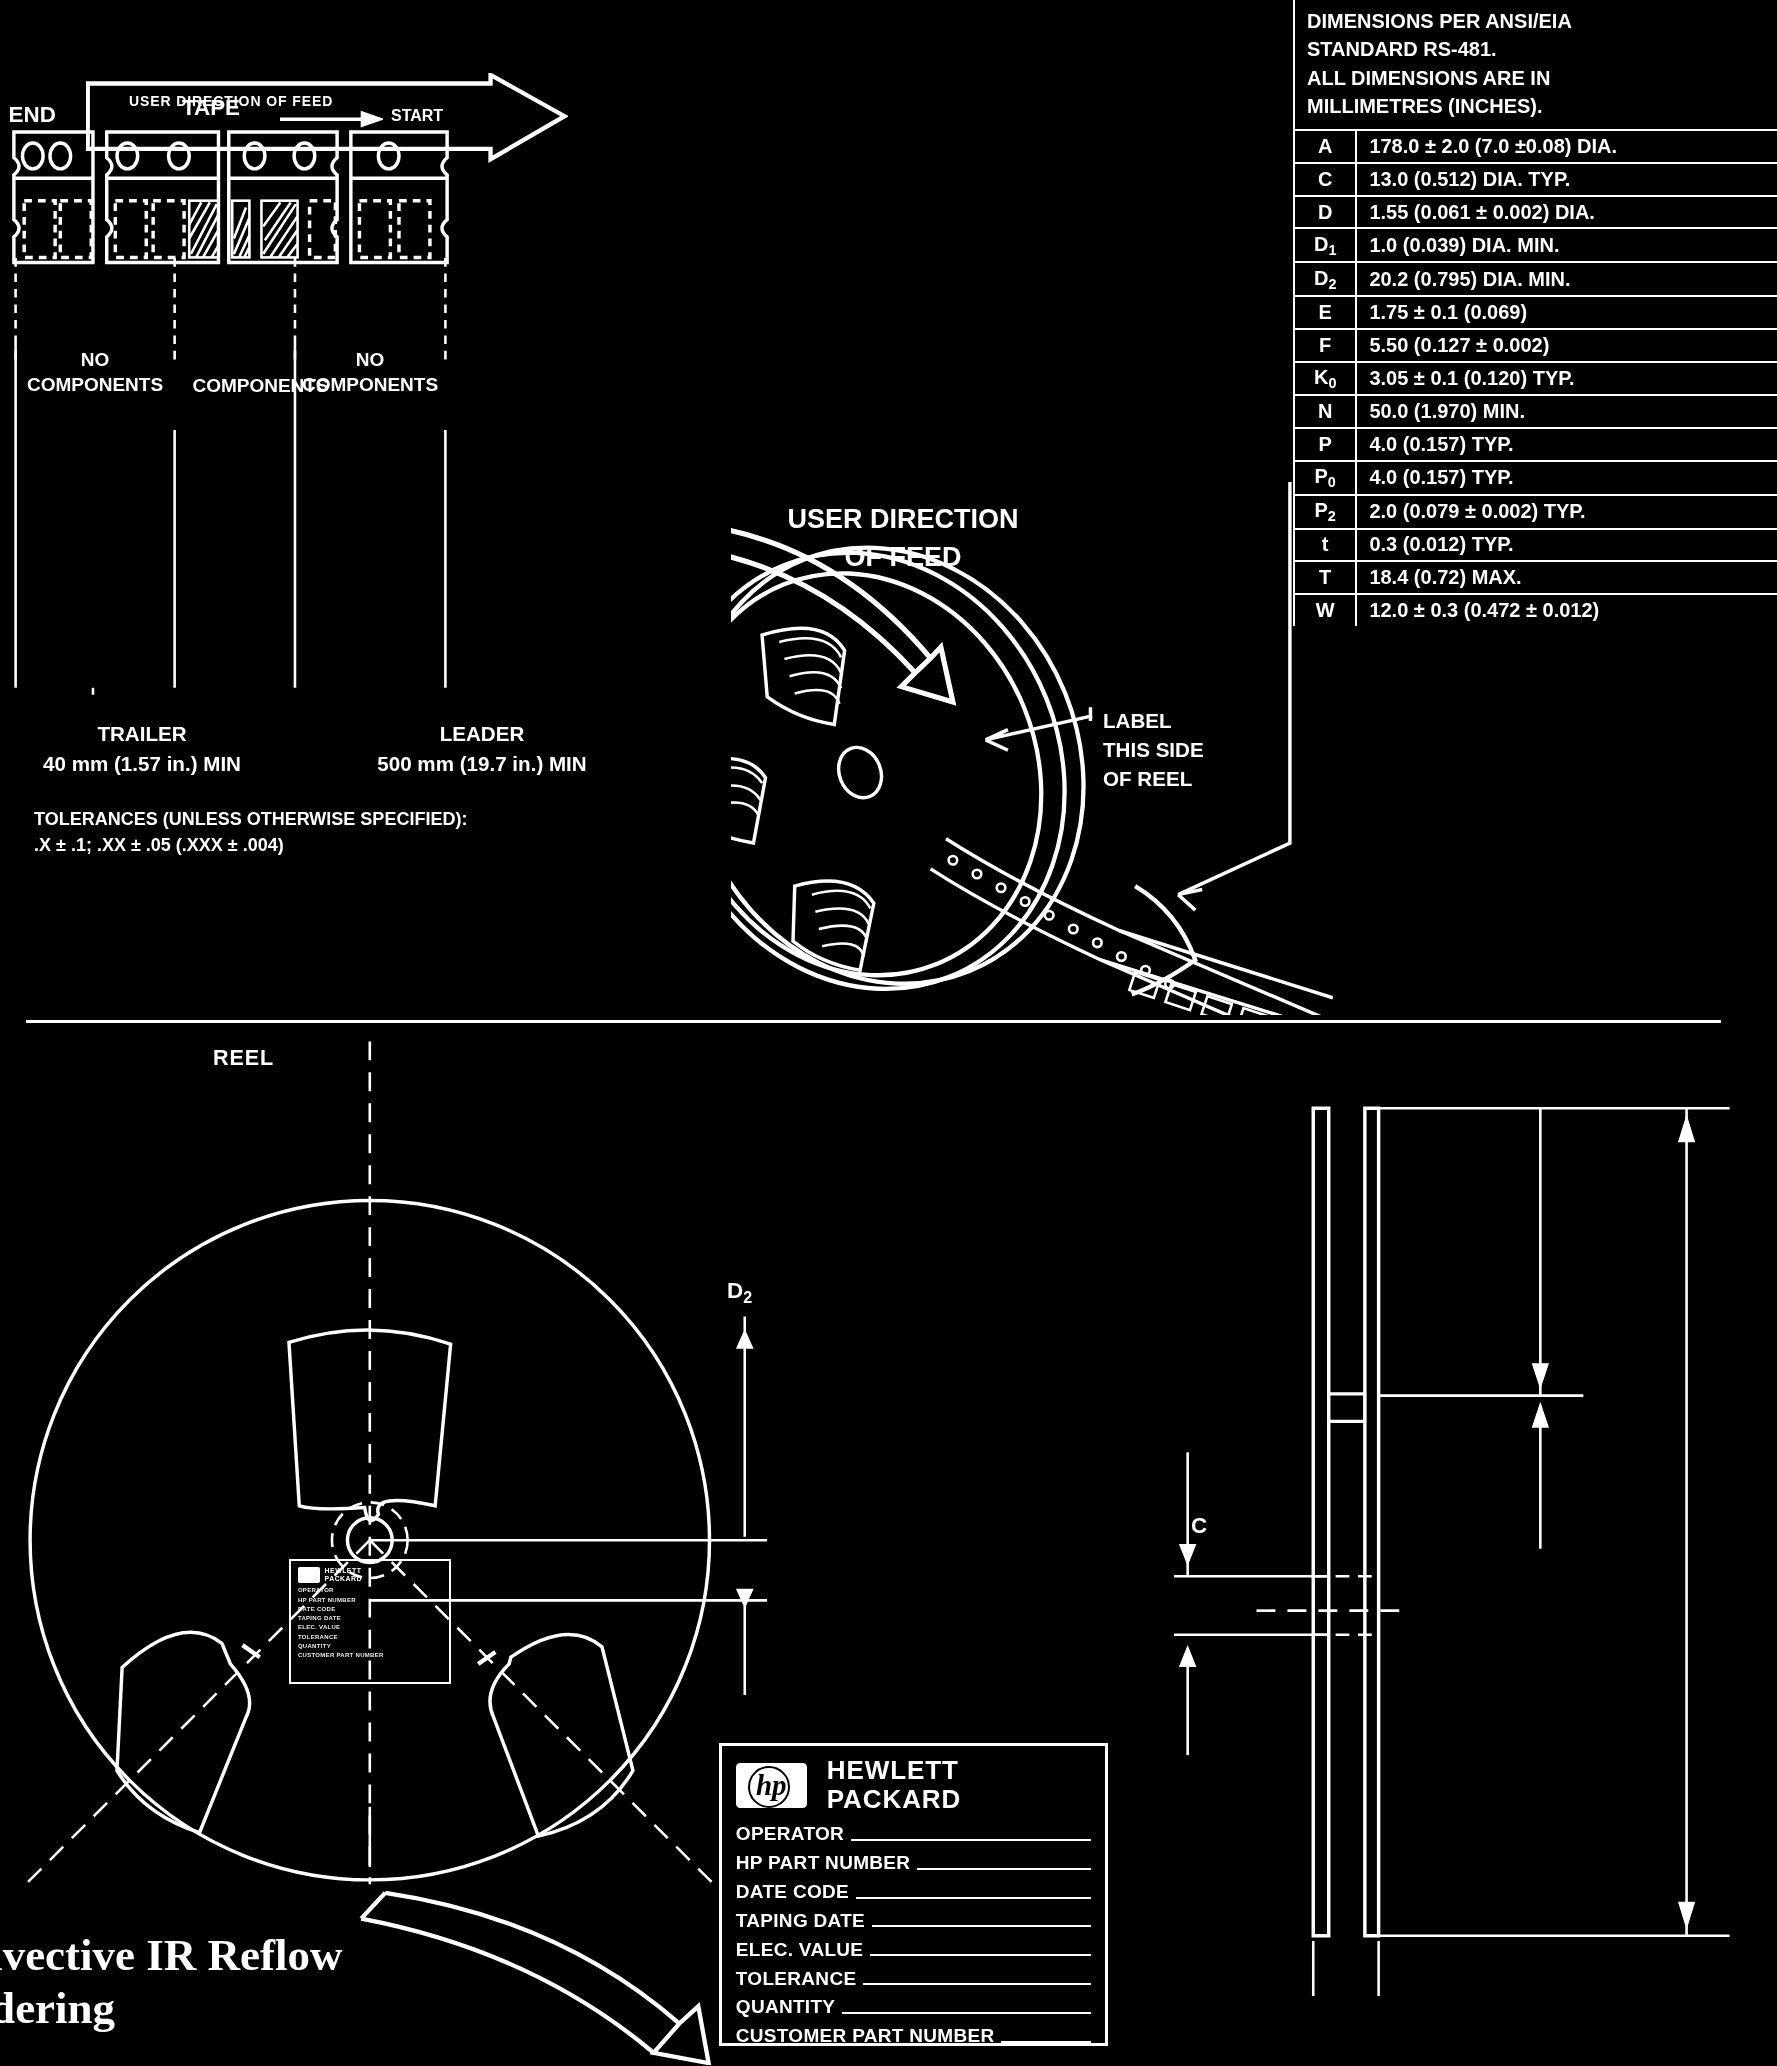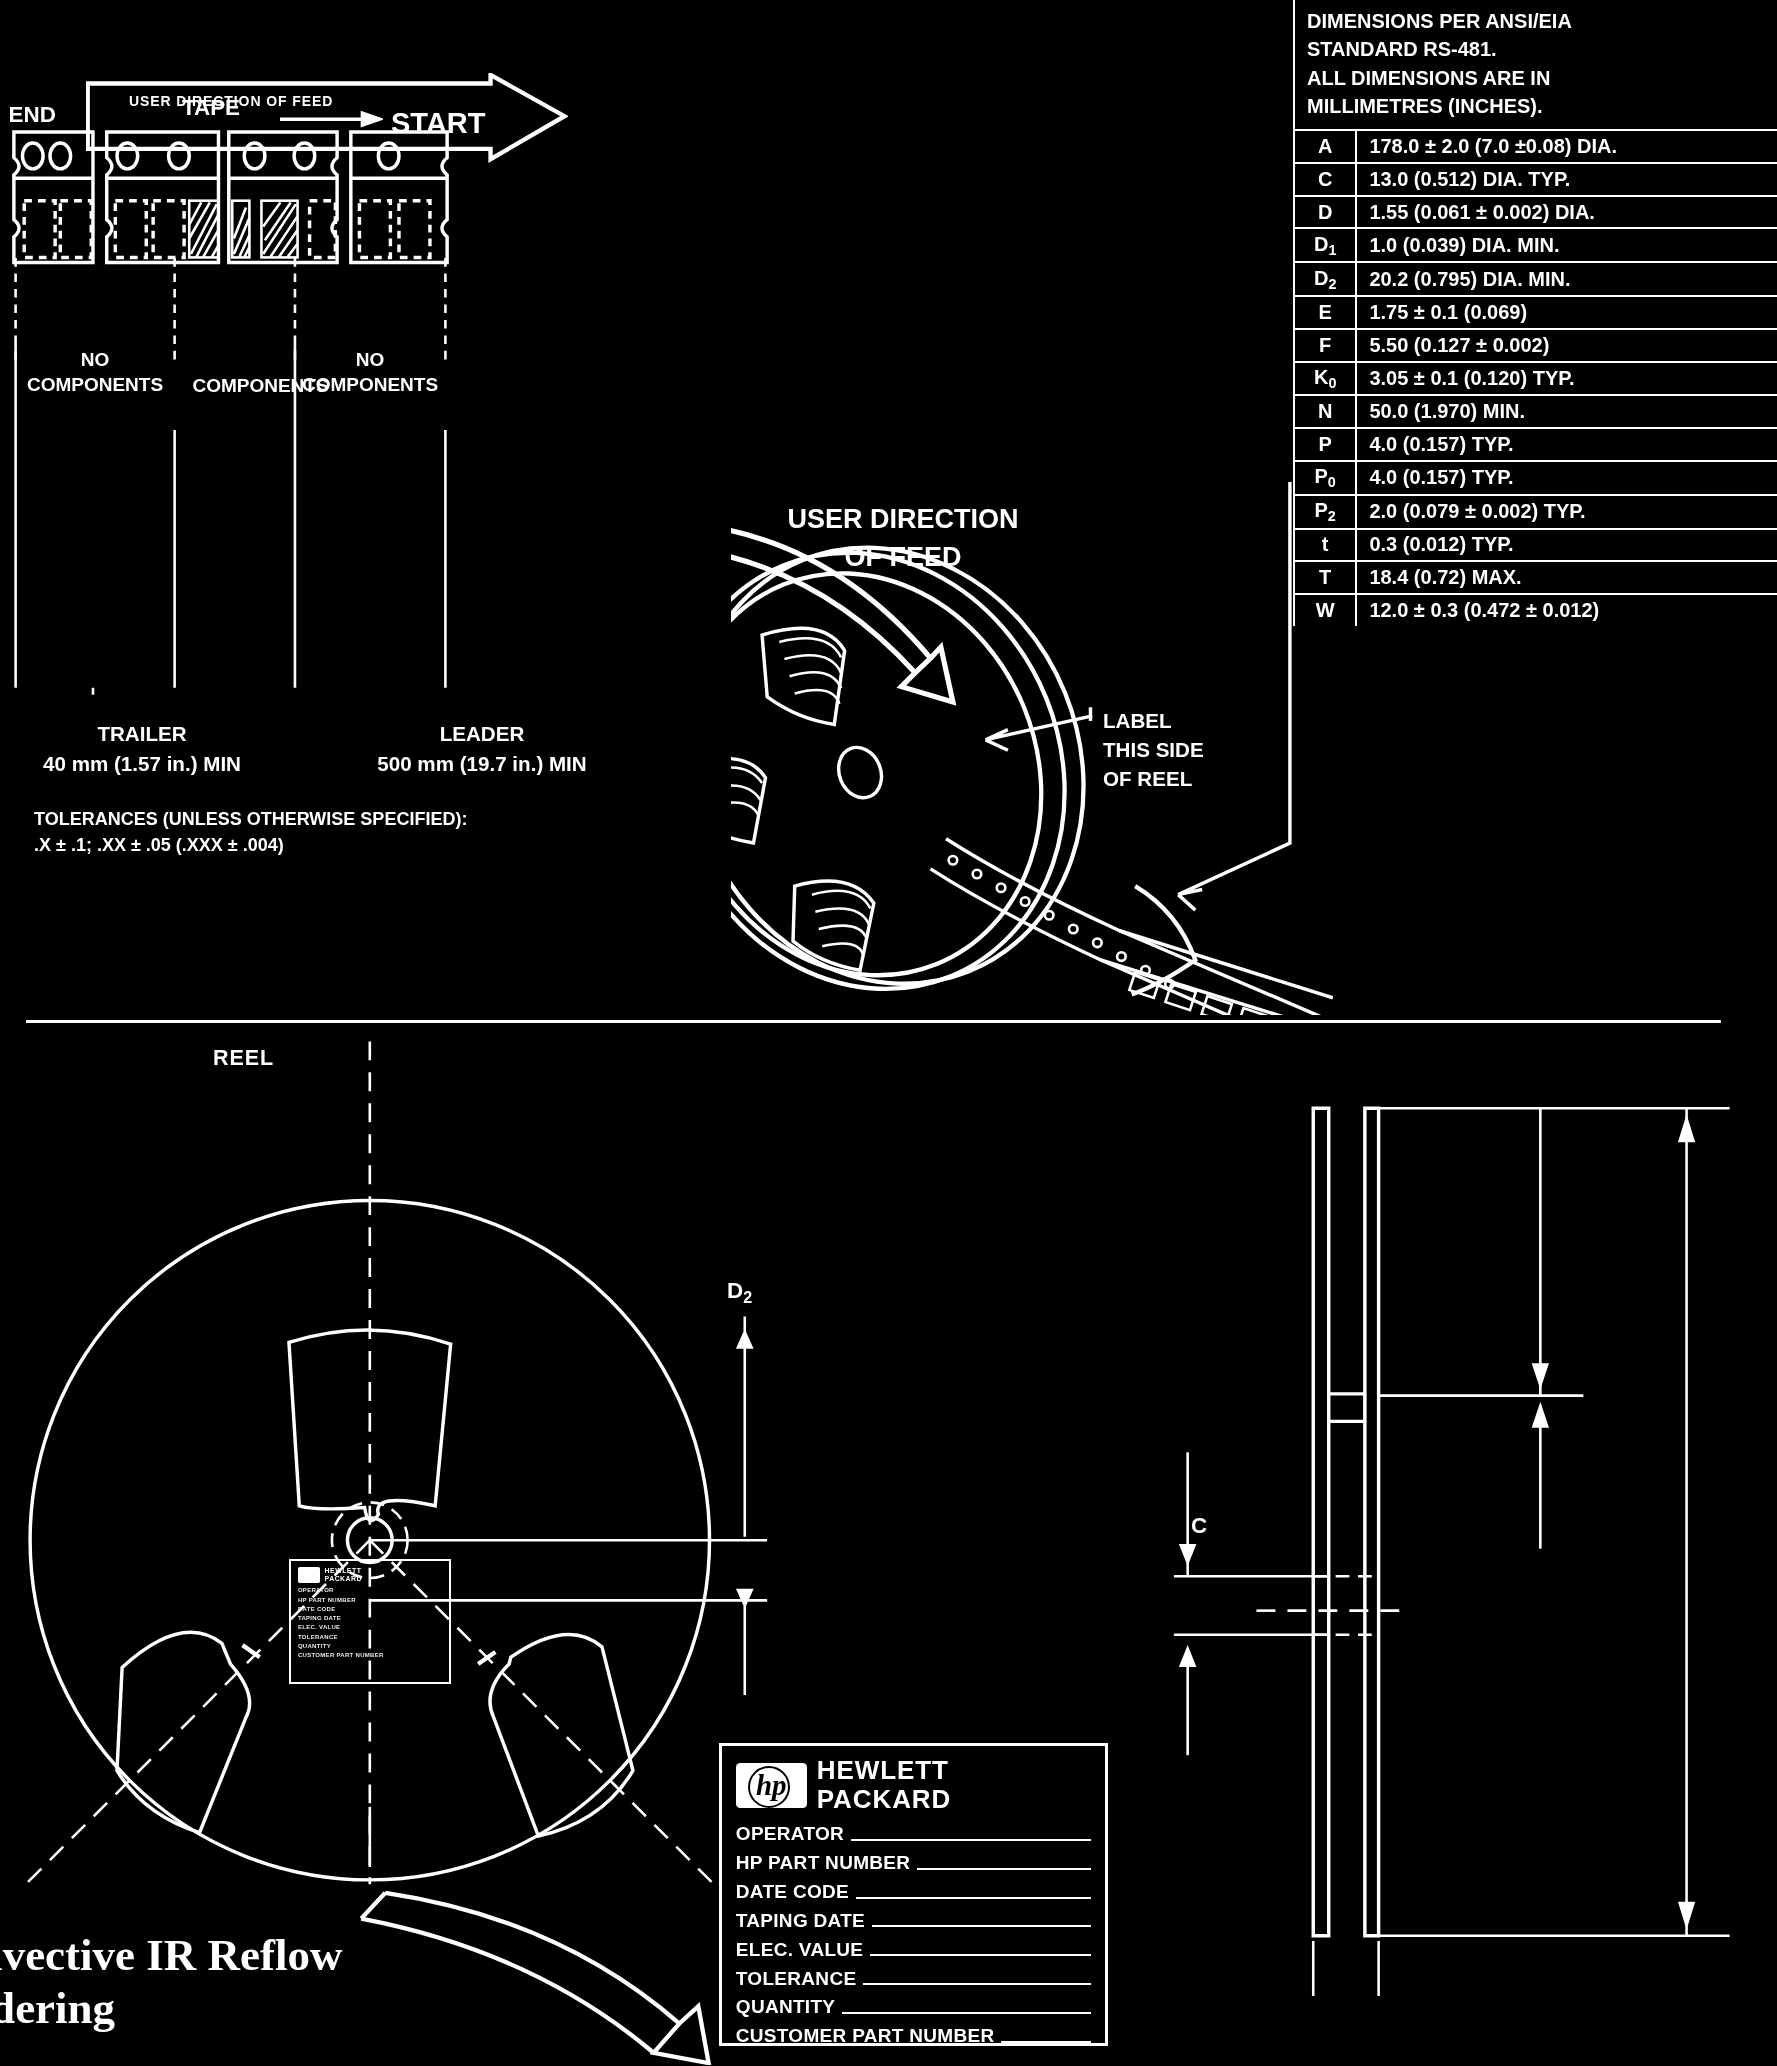--- a/index.html
+++ b/index.html
@@ -41,21 +41,21 @@
 
   
   .tx{font-weight:bold;white-space:nowrap;}
   .ctr{text-align:center;}
 
   
   #hp-label{
     left:719px;top:1743px;width:389px;height:303px;
     border:3.4px solid #fff;box-sizing:border-box;padding:10.3px 13.8px;
   }
-  #hp-logo-row{display:flex;align-items:center;gap:10px;margin-bottom:8.6px;}
+  #hp-logo-row{display:flex;align-items:center;gap:20px;margin-bottom:8.6px;}
   .hp-mark{
     width:71px;height:45px;background:#fff;border-radius:4.3px;
     display:flex;align-items:center;justify-content:center;
     color:#000;font-style:italic;font-weight:bold;font-size:29px;
     font-family:"Liberation Serif",serif;line-height:1;
     position:relative;
   }
   .hp-mark .ring{
     position:absolute;left:12px;top:3.4px;width:38px;height:38px;
     border:2.6px solid #000;border-radius:50%;
@@ -93,21 +93,21 @@
 
 <div class="abs" style="left:0;top:0;width:740px;height:869px;">
 
   <svg width="482" height="95" viewBox="0 0 560 110" class="abs" style="left:86px;top:73px;">
     <path d="M2 12 L470 12 L470 2 L556 50 L470 100 L470 88 L2 88 Z" fill="none" stroke="#fff" stroke-width="5"></path>
   </svg>
   <div class="abs tx" style="left:129px;top:93px;font-size:14px;letter-spacing:0.9px;">USER DIRECTION OF FEED</div>
 
   <div class="abs tx" style="left:8.6px;top:102px;font-size:22.4px;">END</div>
   <div class="abs tx" style="left:182px;top:95px;font-size:22.4px;">TAPE</div>
-  <div class="abs tx" style="left:391px;top:107px;font-size:29px;">START</div>
+  <div class="abs tx" style="left:391px;top:107px;font-size:16px;">START</div>
   <svg width="103" height="22.4" viewBox="0 0 120 26" class="abs" style="left:280px;top:108px;">
     <path d="M0 13 L104 13 M96 6 L116 13 L96 20 Z" fill="#fff" stroke="#fff" stroke-width="4"></path>
   </svg>
 
   <svg width="447" height="172" viewBox="0 0 520 200" class="abs" style="left:6.9px;top:125px;">
     <g fill="none" stroke="#fff" stroke-width="4">
 
       <path d="M8 8 L100 8 L100 68 L100 160 L8 160 L8 130 Q20 120 8 110 L8 58 Q20 48 8 38 Z"></path>
       <path d="M116 8 L246 8 L246 160 L116 160 L116 130 Q128 120 116 110 L116 58 Q128 48 116 38 Z"></path>
       <path d="M258 8 L384 8 L384 38 Q372 48 384 58 L384 110 Q372 120 384 130 L384 160 L258 160 Z"></path>

